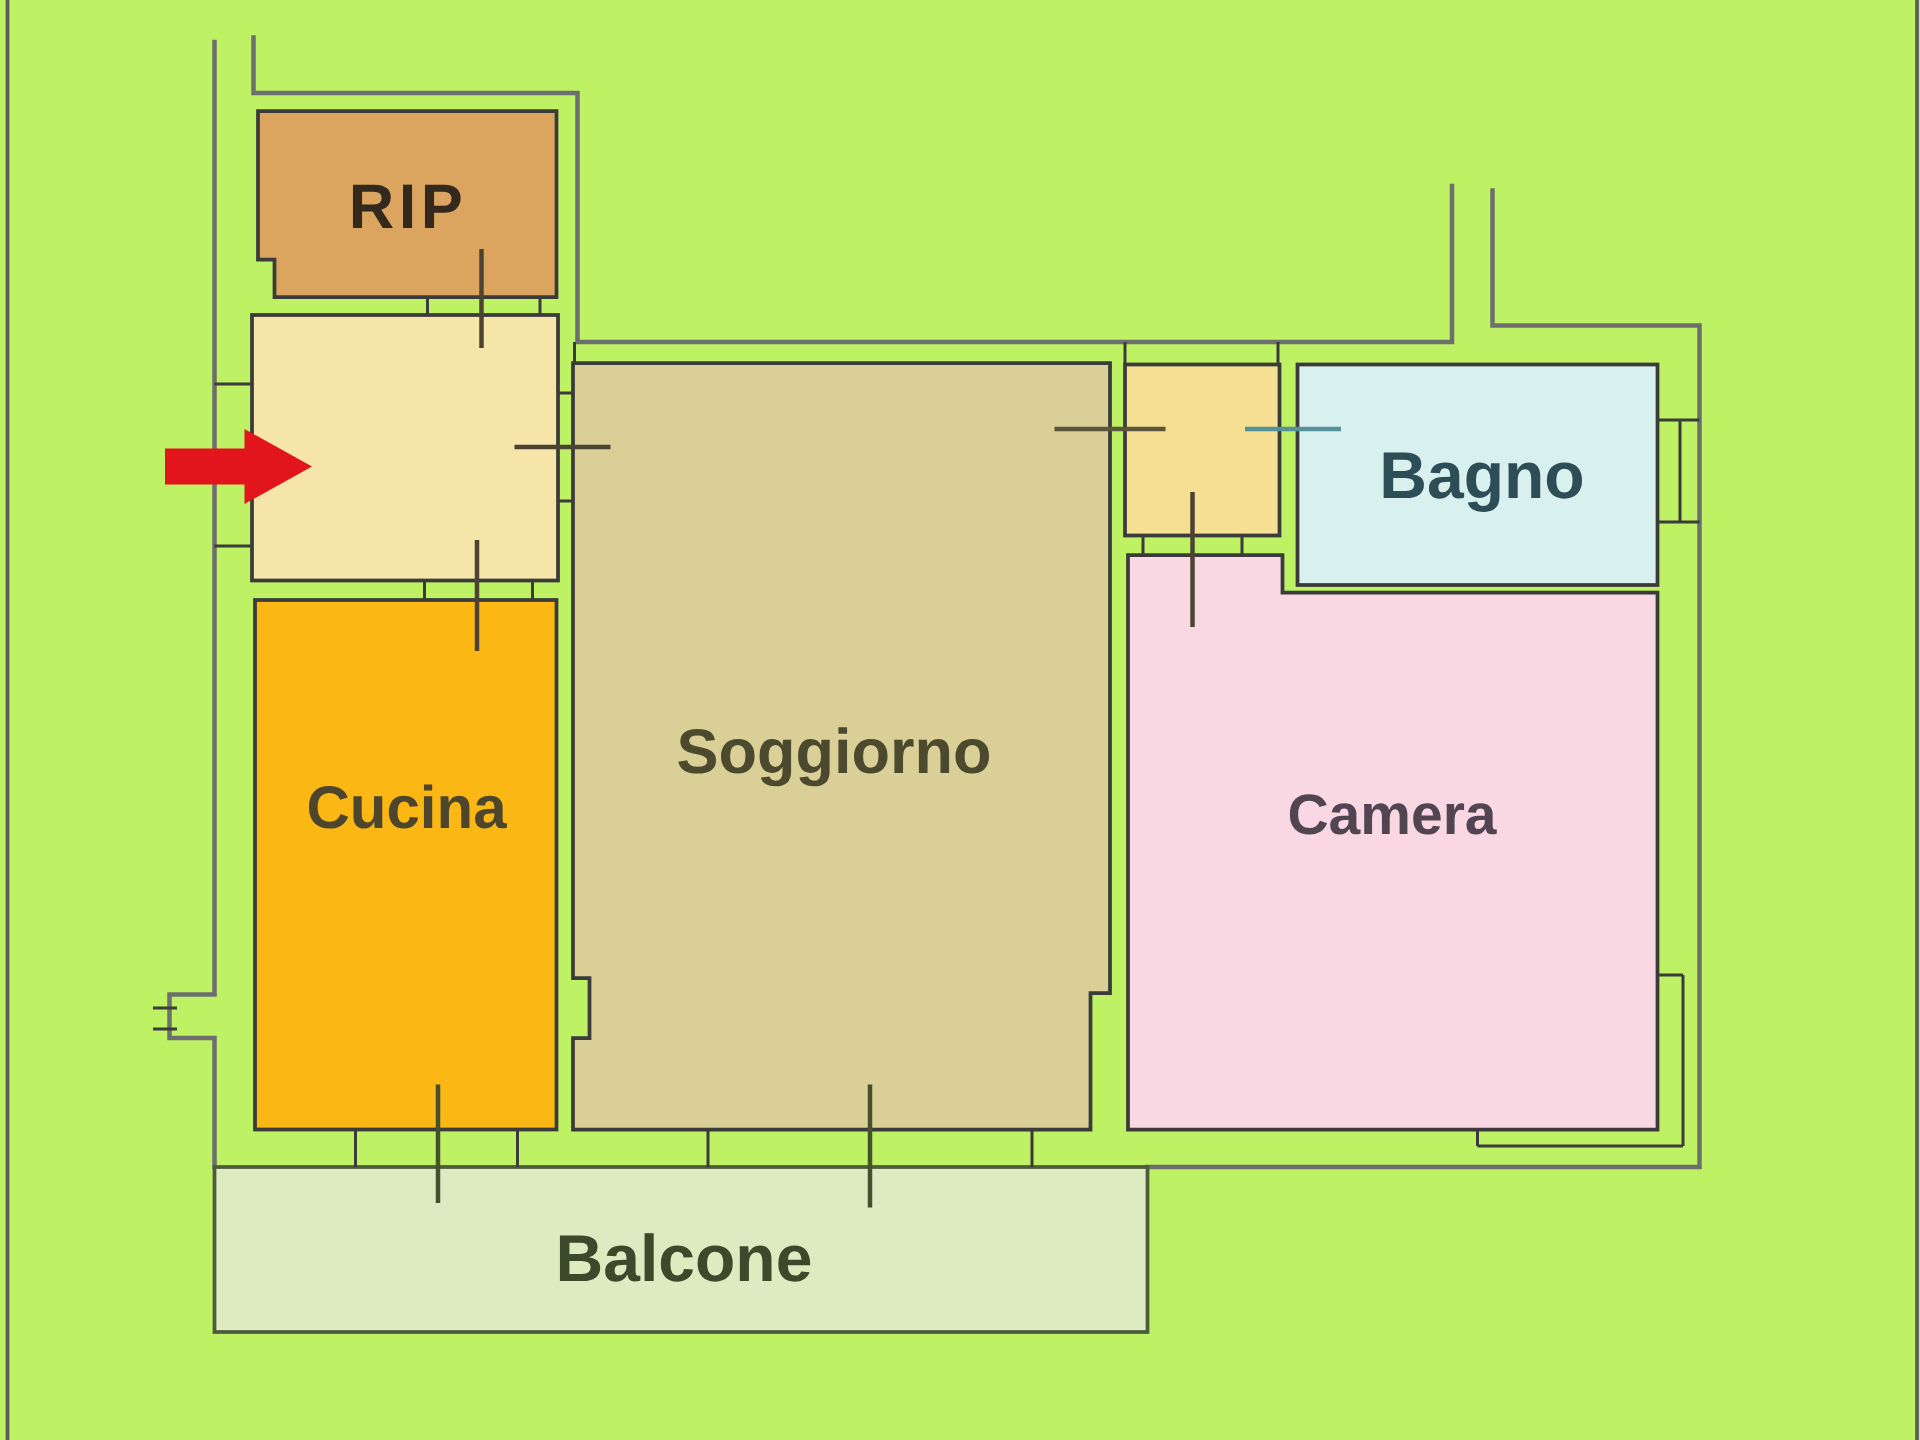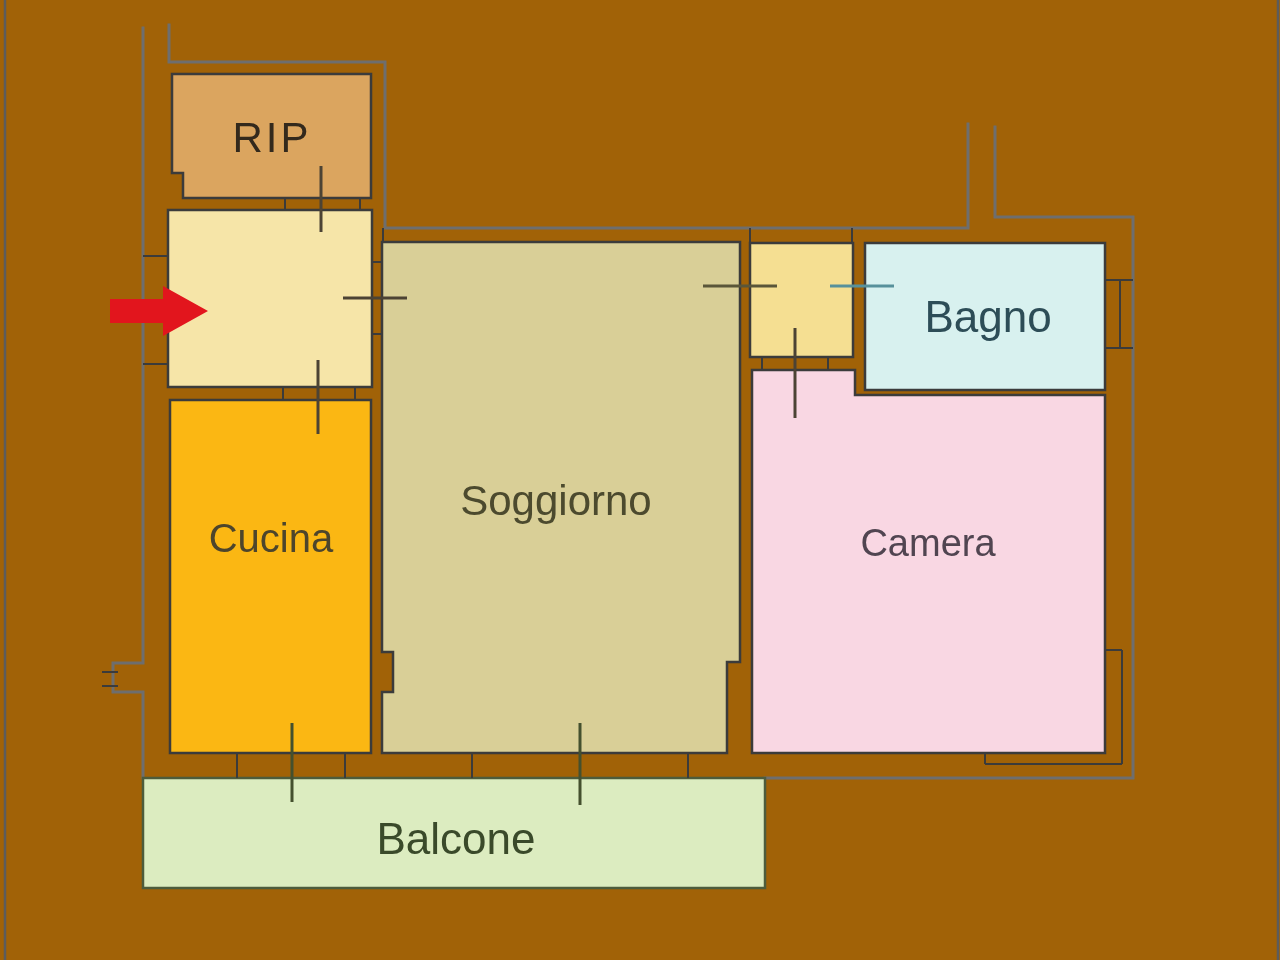--- a/index.html
+++ b/index.html
@@ -1,16 +1,16 @@
 <!DOCTYPE html>
 <html><head>
 <meta charset="utf-8">
 <style>
   html,body{margin:0;padding:0;background:#ffffff;}
-  .stage{position:relative;width:1280px;height:960px;background:#a16207;overflow:hidden;}
+  .stage{position:relative;width:1280px;height:960px;background:#bef264;overflow:hidden;font-weight:bold;}
   svg{display:block;}
   .outer-wall{fill:none;stroke:#6e6e6e;stroke-width:3;stroke-linecap:square;}
   .frame-line{stroke:#5c5c5c;stroke-width:2.5;}
   .room{stroke:#3b3b3b;stroke-width:2.5;}
   .room-balcone{stroke:#4d5c3c;stroke-width:2.5;}
   .tick{stroke:#3b3b3b;stroke-width:2;}
   .window{stroke:#3b3b3b;stroke-width:2;fill:none;}
   .door-dark{stroke:#4c4334;stroke-width:3;}
   .door-green{stroke:#44502e;stroke-width:3;}
   .door-olive{stroke:#5a5639;stroke-width:3;}

